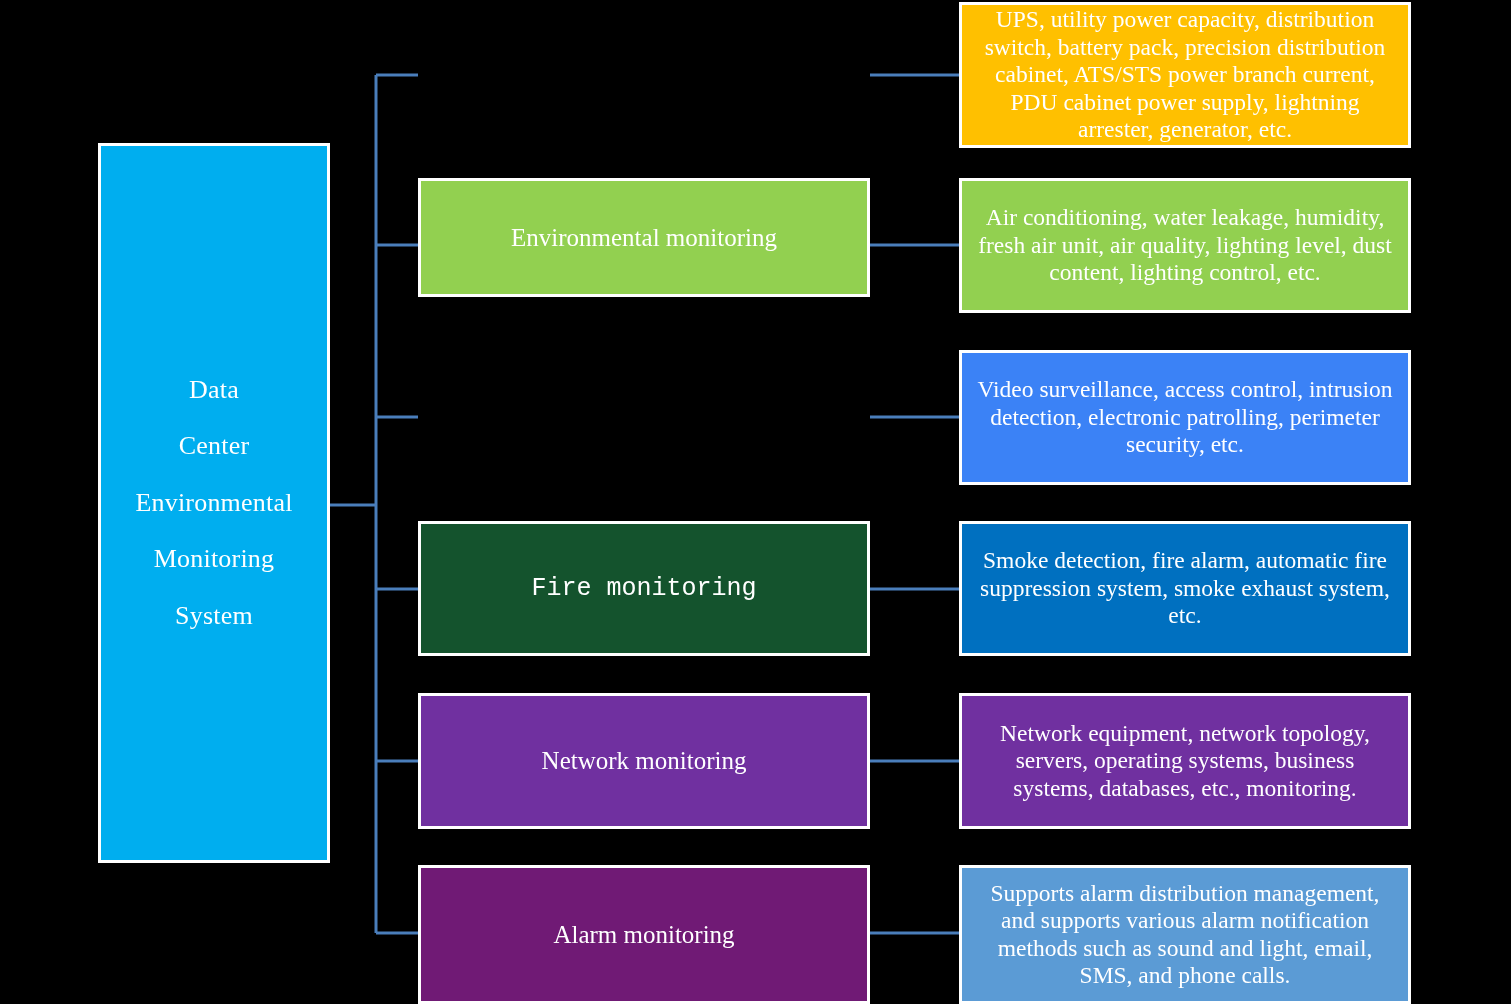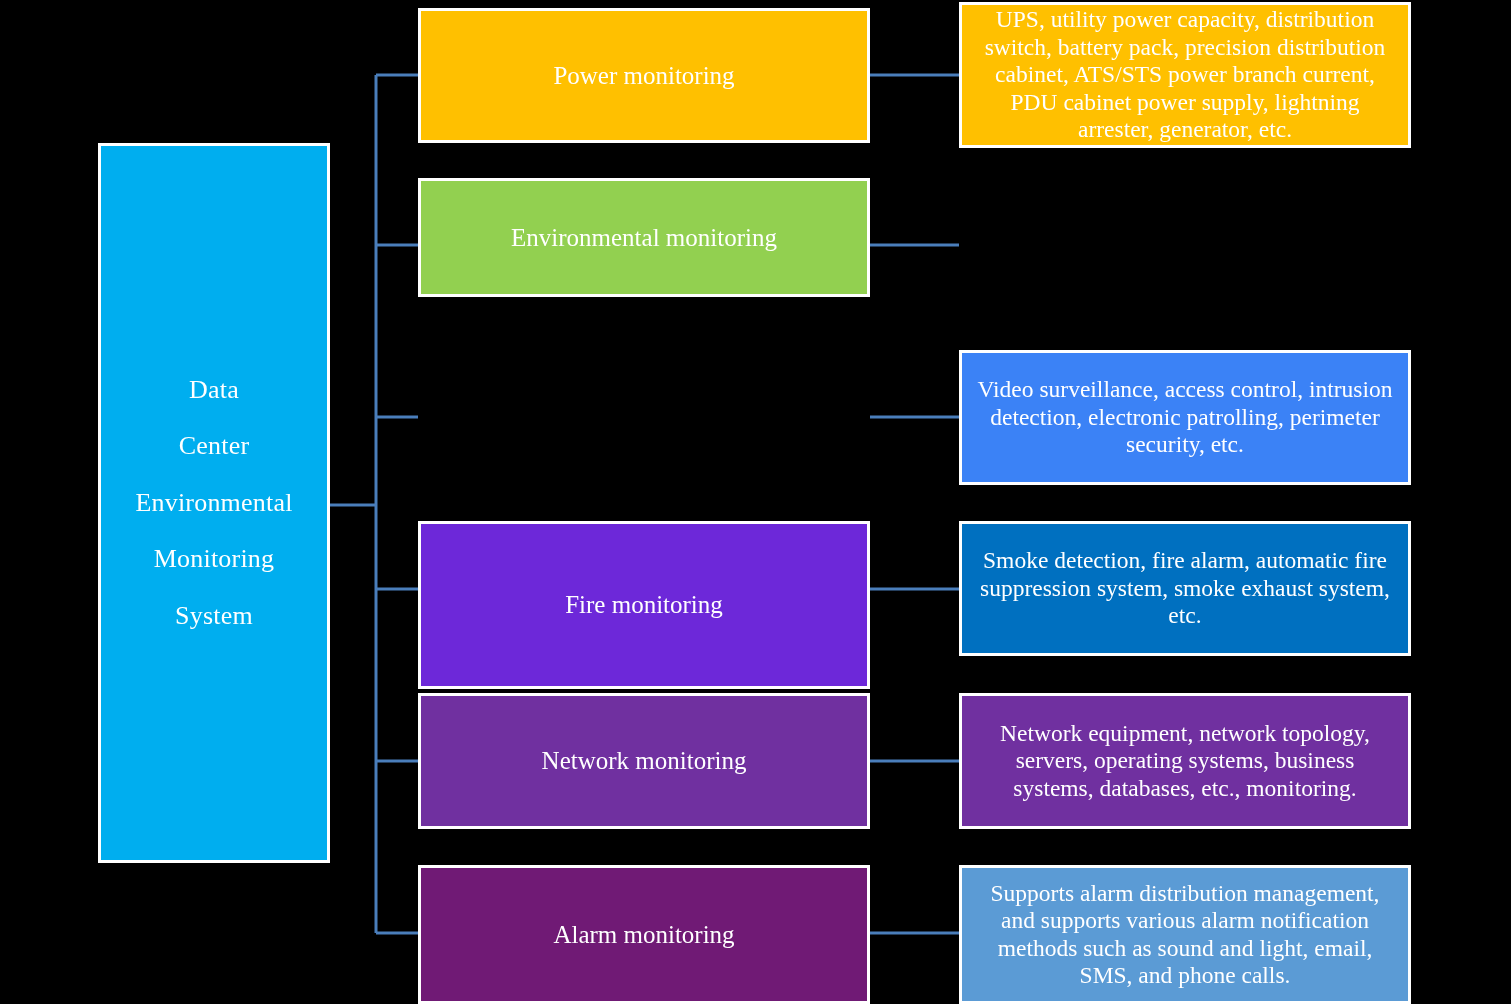--- a/index.html
+++ b/index.html
@@ -114,25 +114,25 @@
   </svg>
 
   <div class="root-node" style="background: rgb(0, 174, 239);">
     <div class="root-line">Data</div>
     <div class="root-line">Center</div>
     <div class="root-line">Environmental</div>
     <div class="root-line">Monitoring</div>
     <div class="root-line">System</div>
   </div>
 
-  <div class="cat-box" id="cat0" style="top: 8px; height: 135px; background: rgb(255, 192, 0);">Power monitoring</div>
   <div class="cat-box" id="cat1" style="top: 178px; height: 119px; background: rgb(146, 208, 80);">Environmental monitoring</div>
-  <div class="cat-box" id="cat3" style="top: 521px; height: 168px; background: #6d28d9;">Fire monitoring</div>
+  <div class="cat-box" id="cat3" style="top: 521px; height: 135px; background: #14532d; font-family: Liberation Mono, monospace;">Fire monitoring</div>
   <div class="cat-box" id="cat4" style="top: 693px; height: 136px; background: rgb(112, 48, 160);">Network monitoring</div>
   <div class="cat-box" id="cat5" style="top: 865px; height: 139px; background: #701a75;">Alarm monitoring</div>
 
   <div class="det-box" id="det0" style="top: 2px; height: 146px; background: rgb(255, 192, 0);">UPS, utility power capacity, distribution switch, battery pack, precision distribution cabinet, ATS/STS power branch current, PDU cabinet power supply, lightning arrester, generator, etc.</div>
+  <div class="det-box" id="det1" style="top: 178px; height: 135px; background: rgb(146, 208, 80);">Air conditioning, water leakage, humidity, fresh air unit, air quality, lighting level, dust content, lighting control, etc.</div>
   <div class="det-box" id="det2" style="top: 350px; height: 135px; background: #3b82f6;">Video surveillance, access control, intrusion detection, electronic patrolling, perimeter security, etc.</div>
   <div class="det-box" id="det3" style="top: 521px; height: 135px; background: rgb(0, 112, 192);">Smoke detection, fire alarm, automatic fire suppression system, smoke exhaust system, etc.</div>
   <div class="det-box" id="det4" style="top: 693px; height: 136px; background: rgb(112, 48, 160);">Network equipment, network topology, servers, operating systems, business systems, databases, etc., monitoring.</div>
   <div class="det-box" id="det5" style="top: 865px; height: 139px; background: rgb(91, 155, 213);">Supports alarm distribution management, and supports various alarm notification methods such as sound and light, email, SMS, and phone calls.</div>
 
 </div>
 
 </body></html>

